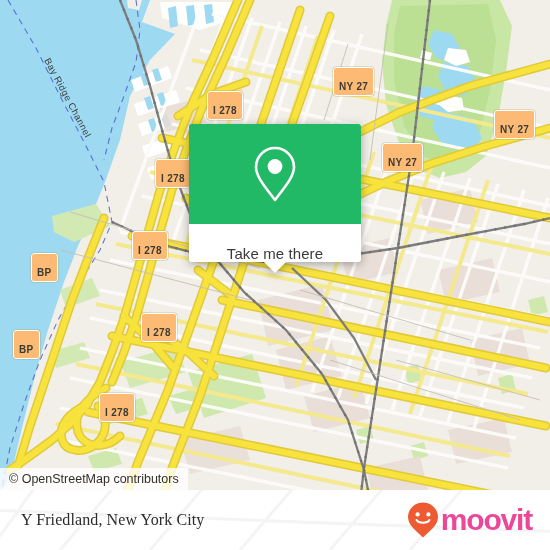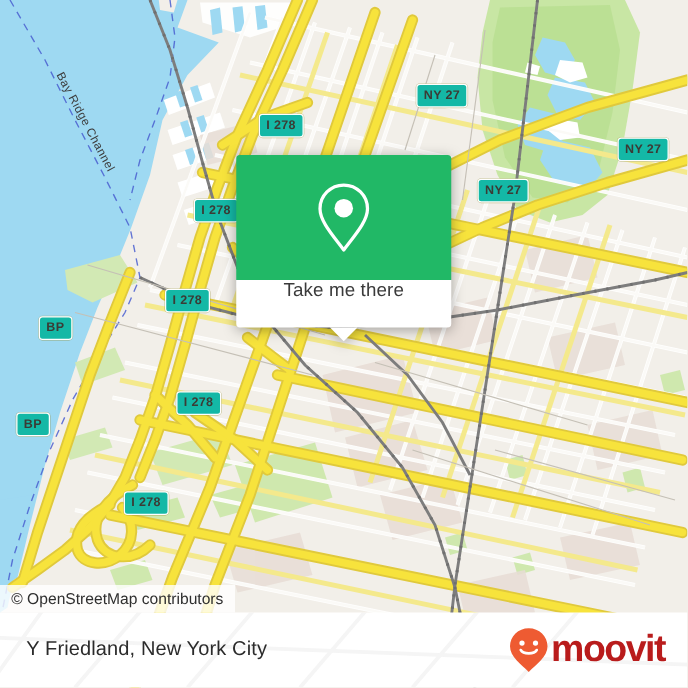--- a/index.html
+++ b/index.html
@@ -22,29 +22,29 @@
     left: 0; top: 0;
     width: 550px; height: 550px;
     background: #f2efe9;
     overflow: hidden;
   }
   #map svg { display: block; }
 
   
   .shield {
     position: absolute;
-    background: #14b8a6;
+    background: #fdba74;
     border: 1.5px solid #ffffff;
     border-radius: 3px;
     color: #3b3b35;
     font-family: "Liberation Sans", sans-serif;
     font-weight: bold;
     font-size: 10px;
     line-height: 13px;
-    padding: 2px 5px 2px 5px;
+    padding: 12px 5px 2px 5px;
     white-space: nowrap;
     letter-spacing: 0.3px;
     box-shadow: 0 0 0 0.5px rgba(150,145,60,0.45);
   }
 
   
   .water-label {
     position: absolute;
     font-family: "Liberation Sans", sans-serif;
     font-size: 9.5px;
@@ -68,21 +68,21 @@
     border-radius: 3px 3px 0 0;
     display: flex;
     align-items: center;
     justify-content: center;
   }
   #popup-body {
     background: #ffffff;
     height: 38px;
     border-radius: 0 0 3px 3px;
     display: flex;
-    align-items: flex-start;
+    align-items: flex-end;
     justify-content: center;
     position: relative;
   }
   #popup-label {
     font-family: "Liberation Sans", sans-serif;
     font-size: 15px;
     color: #3a3a3a;
     letter-spacing: 0.1px;
   }
   #popup-tail {
@@ -130,36 +130,36 @@
   }
   #footer-inner {
     position: relative;
     width: 550px; height: 60px;
     display: flex;
     align-items: center;
     justify-content: space-between;
     padding: 0 18px 0 21px;
   }
   #footer-title {
-    font-family: Liberation Sans, sans-serif;
+    font-family: Liberation Serif, serif;
     font-size: 16px;
     color: #2b2b2b;
     letter-spacing: 0.1px;
     white-space: nowrap;
   }
   #brand {
     display: flex;
     align-items: center;
     gap: 1px;
   }
   #brand-wordmark {
     font-family: "Liberation Sans", sans-serif;
     font-size: 30px;
     font-weight: bold;
-    color: #b91c1c;
+    color: #ec4899;
     letter-spacing: -1.2px;
     line-height: 30px;
   }
 </style>
 </head>
 <body>
 
 <div id="app">
 
   <div id="map">

